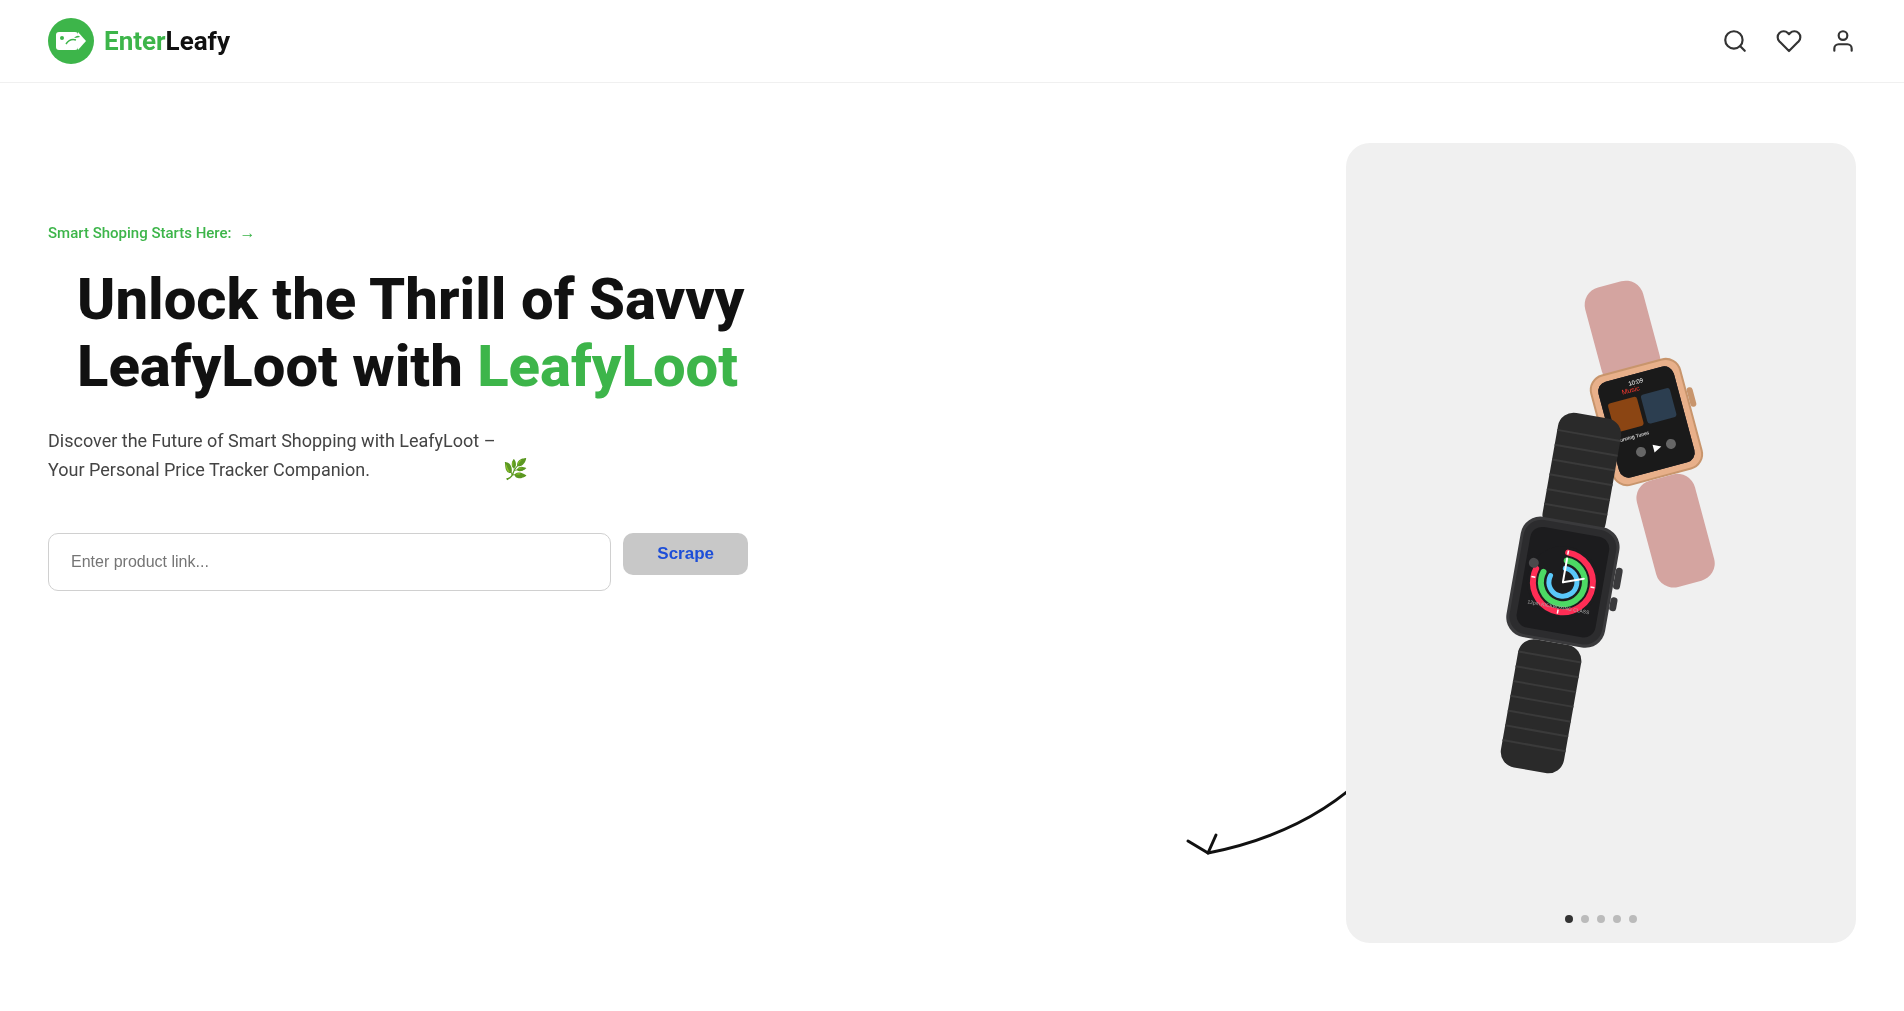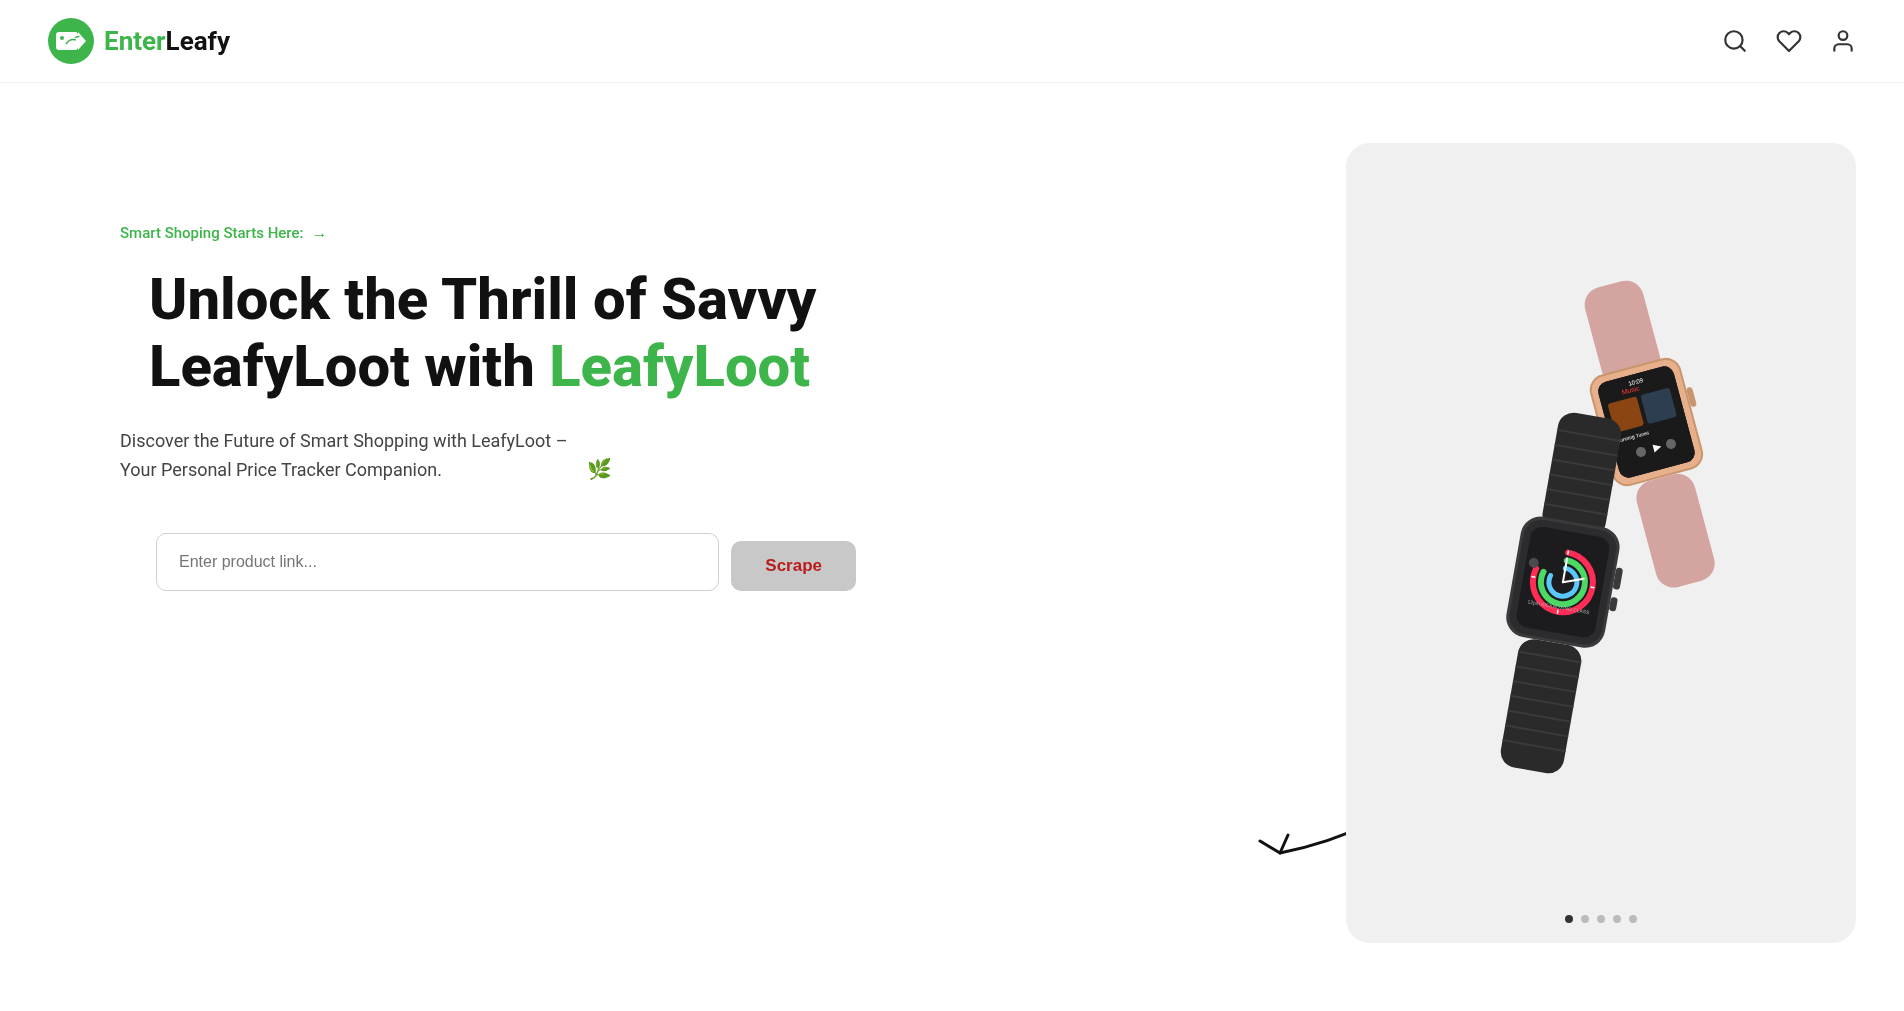--- a/index.html
+++ b/index.html
@@ -54,21 +54,21 @@
       width: 26px;
       height: 26px;
       cursor: pointer;
       color: #333333;
     }
 
     
     .main-content {
       display: flex;
       align-items: flex-start;
-      padding: 60px 48px 40px 120px;
+      padding: 60px 48px 40px 48px;
       min-height: 920px;
       position: relative;
     }
 
     .left-section {
       flex: 0 0 820px;
       padding-top: 80px;
       padding-right: 60px;
     }
 
@@ -105,54 +105,53 @@
     }
 
     .hero-subtext {
       font-size: 18px;
       color: #444444;
       line-height: 1.6;
       max-width: 620px;
       margin-bottom: 48px;
       display: flex;
       align-items: flex-end;
-      gap: 20px;
+      gap: 8px;
       flex-wrap: wrap;
     }
 
     .leaf-emoji {
       font-size: 20px;
       display: inline-block;
     }
 
     .input-row {
       display: flex;
-      align-items: flex-end;
+      align-items: flex-start;
       gap: 12px;
       max-width: 700px;
-      margin-left: 36px;
     }
 
     .product-input {
       flex: 1;
       height: 58px;
       border: 1.5px solid #d0d0d0;
       border-radius: 10px;
       padding: 0 22px;
       font-size: 16px;
       color: #888888;
       outline: none;
       background: #ffffff;
     }
 
     .scrape-button {
-      height: 50px;
+      height: 42px;
       padding: 0 34px;
       background: #c8c8c8;
-      color: #b91c1c;
+      color: #1d4ed8;
       border: none;
       border-radius: 10px;
       font-size: 17px;
       font-weight: 600;
       cursor: pointer;
       white-space: nowrap;
     }
 
     
     .right-section {

